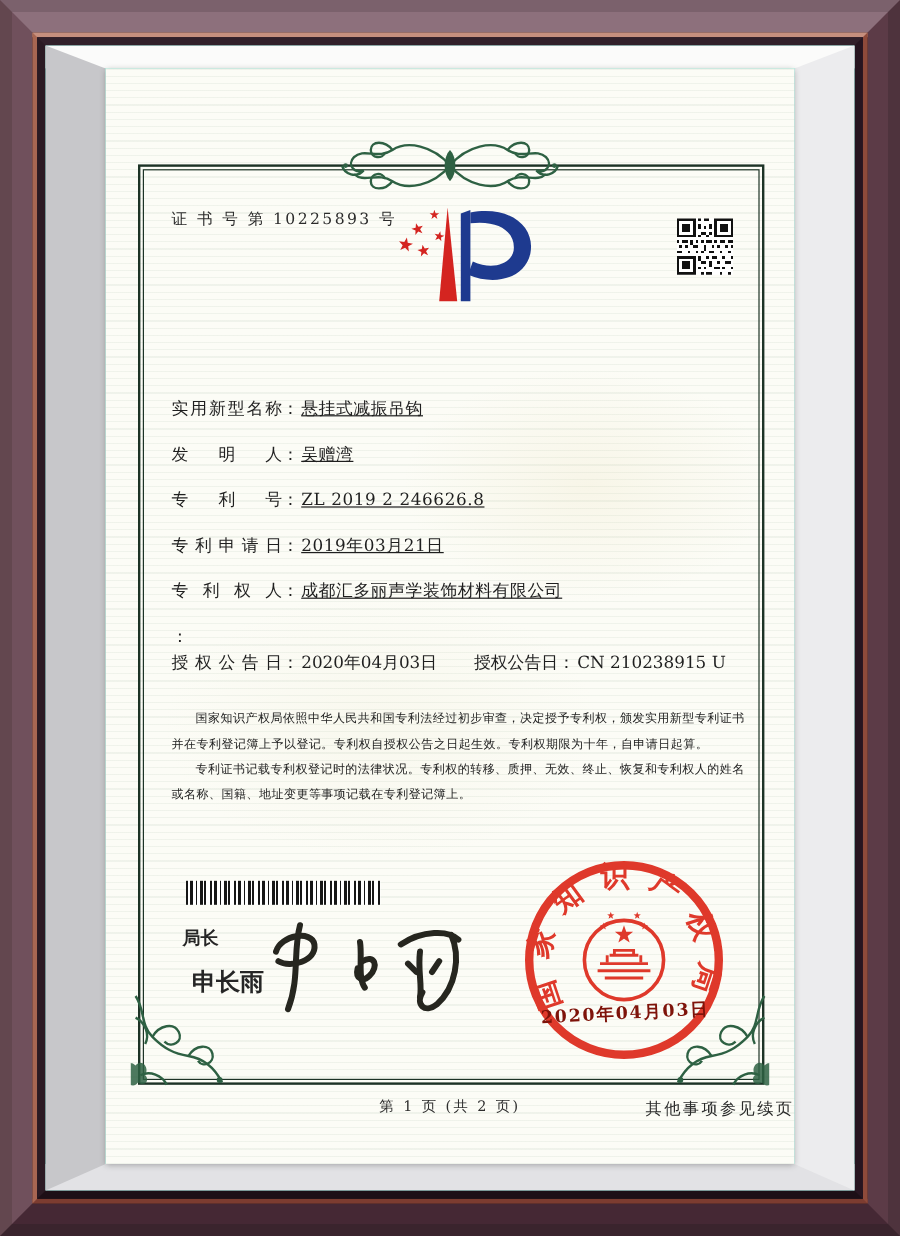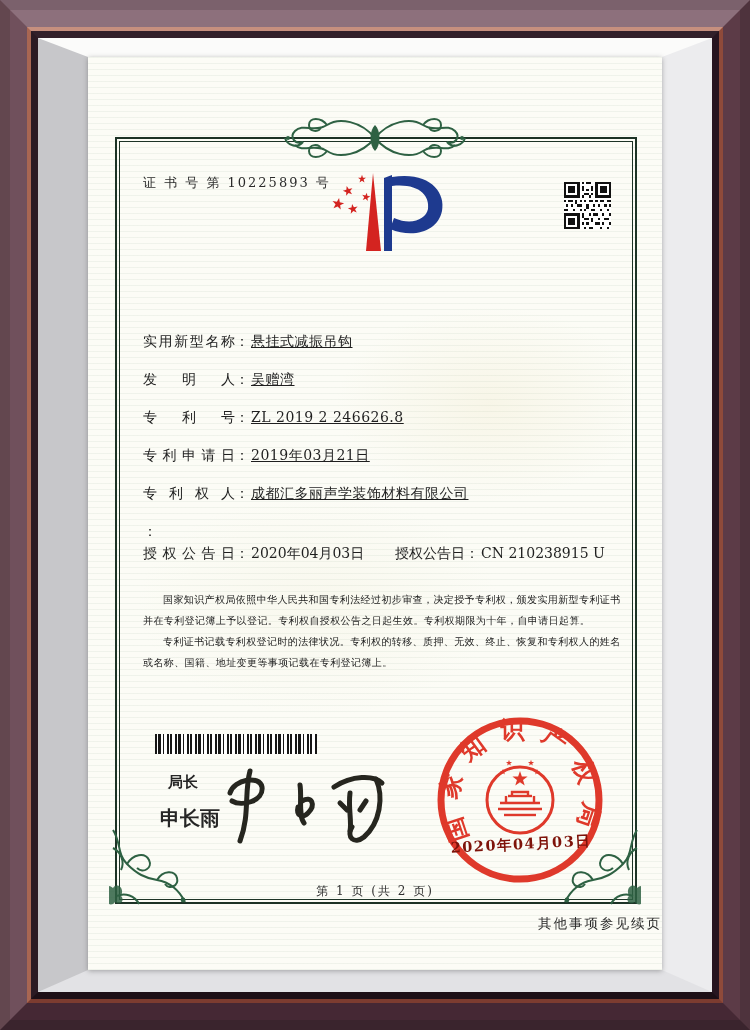--- a/index.html
+++ b/index.html
@@ -61,34 +61,34 @@
   .paras p { text-indent:2em; margin:0; }
 
   
   .barcode { left:67px; top:677px; width:162px; height:20px;
     background:repeating-linear-gradient(90deg,
       #161616 0 2px, #fff 2px 3px, #161616 3px 6px, #fff 6px 8px,
       #161616 8px 9px, #fff 9px 12px, #161616 12px 14px, #fff 14px 15px,
       #161616 15px 17px, #fff 17px 20px); }
 
   
-  .officer-title { left:80px; top:716px; font-size:15px; font-weight:bold;
+  .officer-title { left:64px; top:716px; font-size:15px; font-weight:bold;
     font-family:"DejaVu Sans","Liberation Sans",sans-serif; }
   .officer-name { left:72px; top:748px; font-size:20px; font-weight:bold;
     font-family:"DejaVu Sans","Liberation Sans",sans-serif; }
   .signature { left:128px; top:700px; width:185px; height:100px; }
 
   
   .seal { left:344px; top:655px; width:176px; height:176px; opacity:0.93; }
   .seal-date { left:347px; top:778px; width:172px; text-align:center;
     font-size:14.5px; font-weight:bold; color:#7e130a; letter-spacing:1.5px;
     transform:rotate(-3deg); }
 
   
-  .page-info { left:0; right:0; top:826px; text-align:center; font-size:12px;
+  .page-info { left:0; right:0; top:857px; text-align:center; font-size:12px;
     letter-spacing:2px; color:#2e2e2e; }
   .note { left:0; right:0; top:858px; text-align:right; font-size:13.5px;
     letter-spacing:2px; color:#2a2a2a; }
 </style>
 </head>
 <body>
 
 <div class="scene">
 
   <div class="fr f1"></div>

